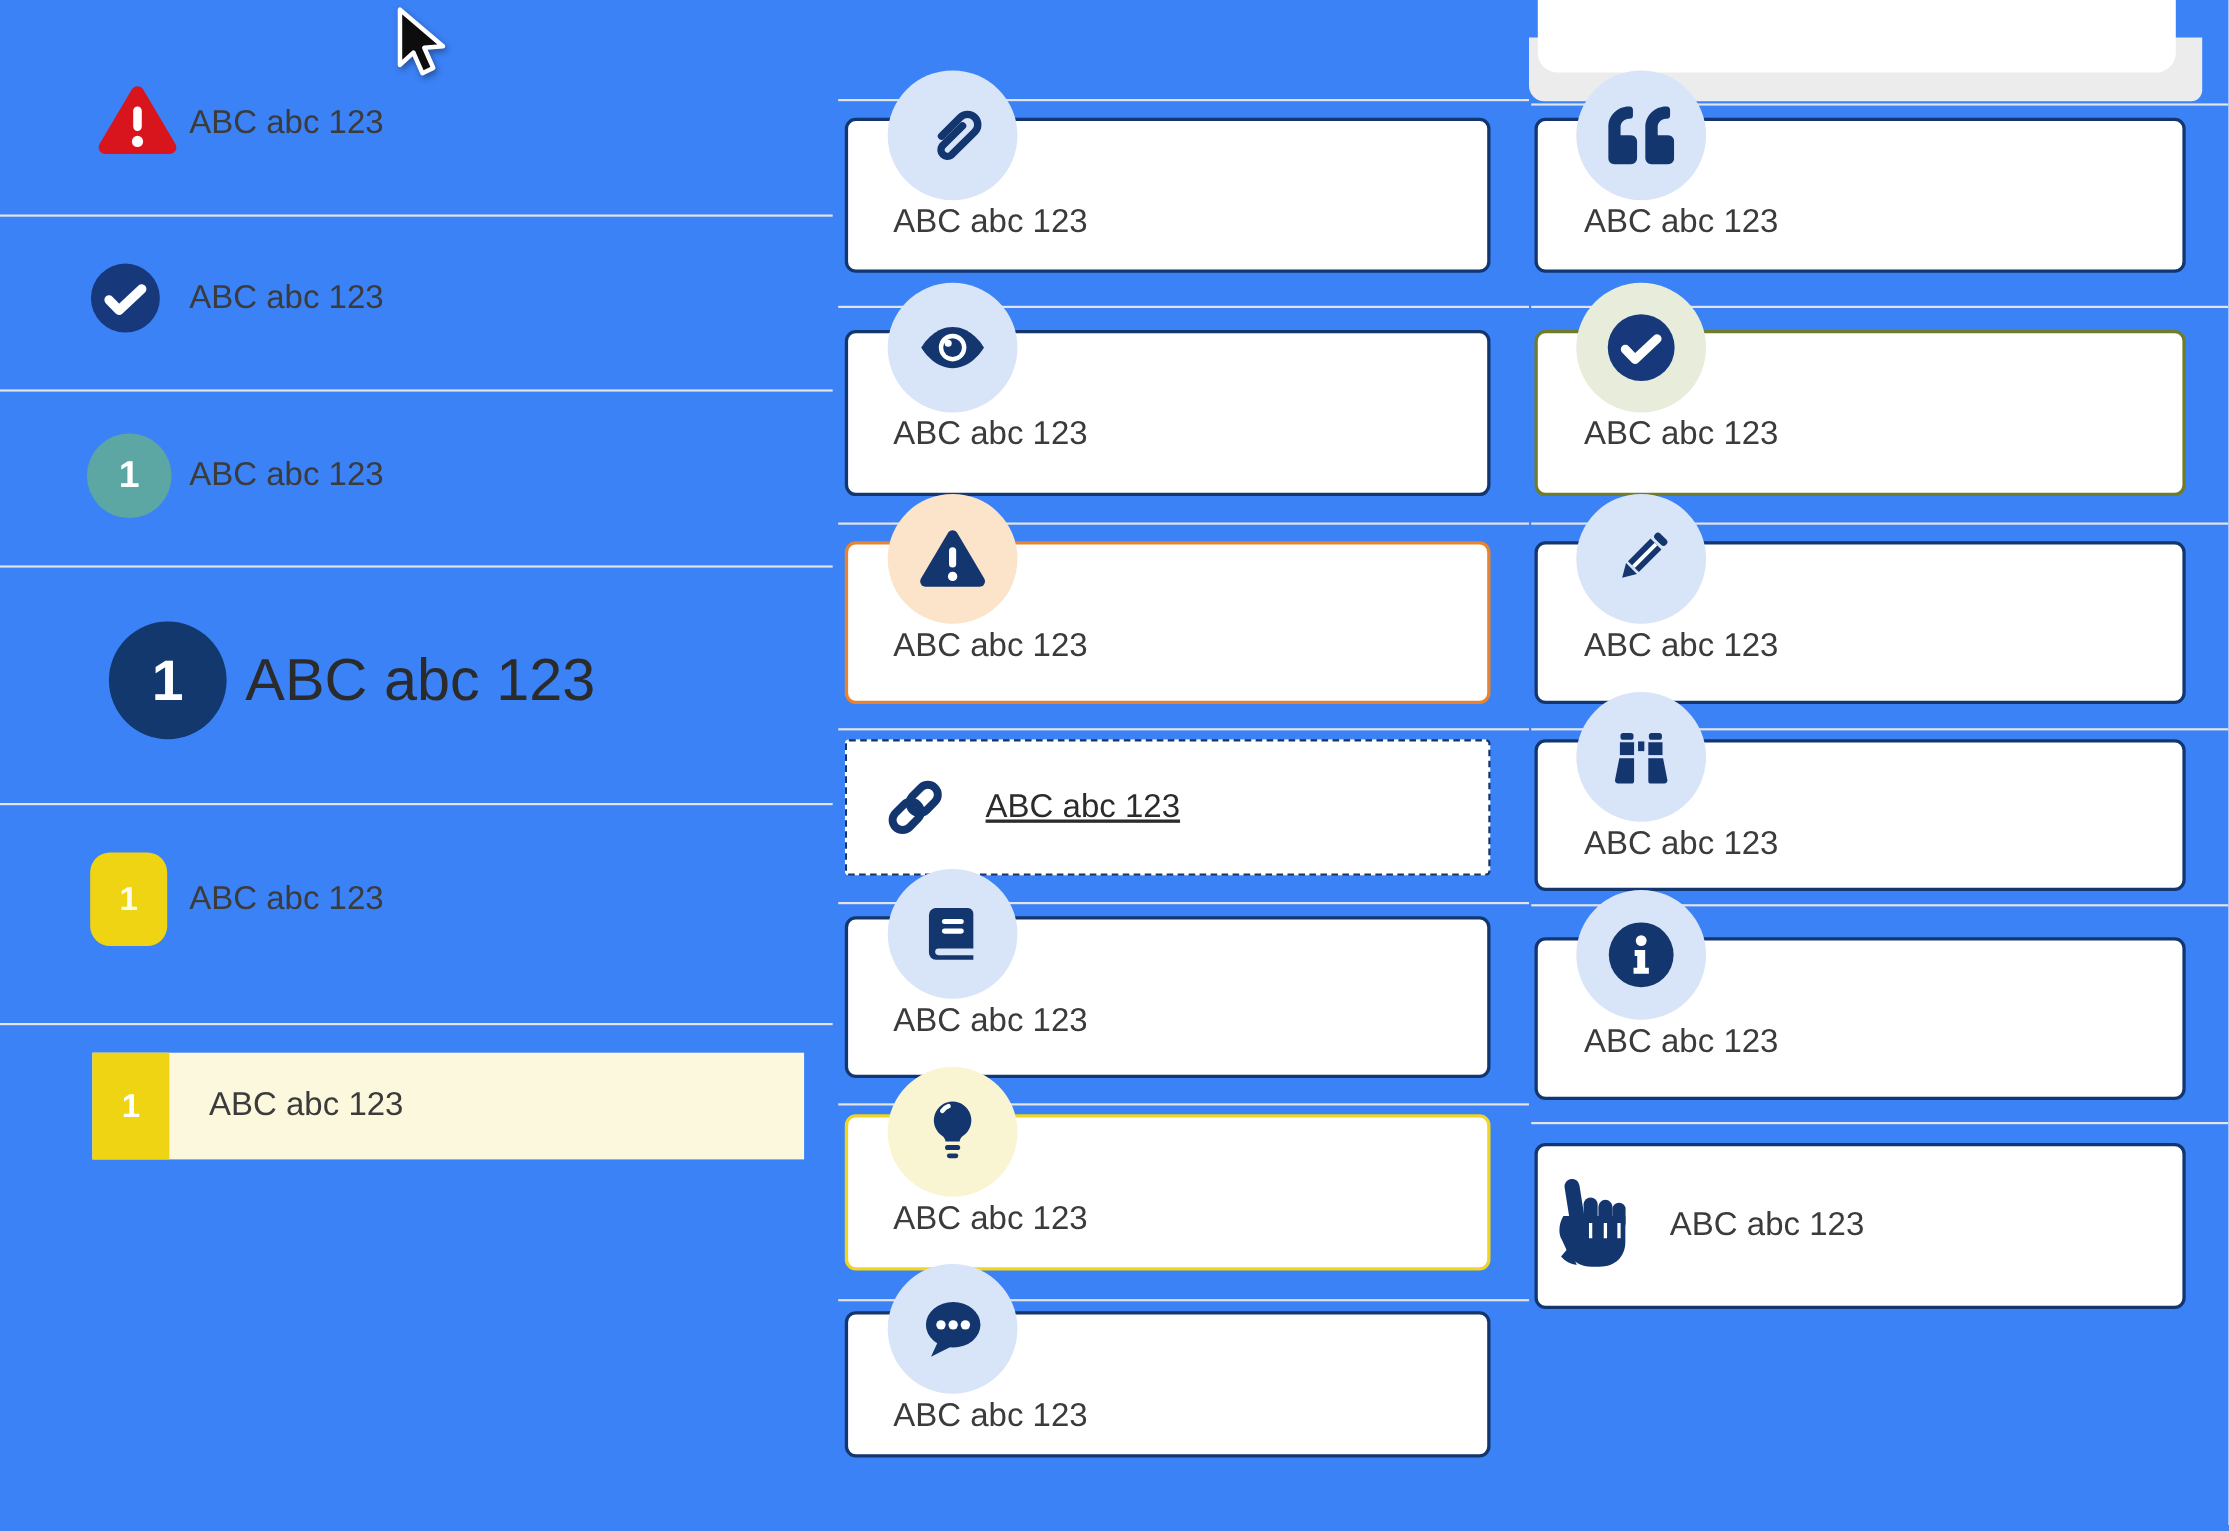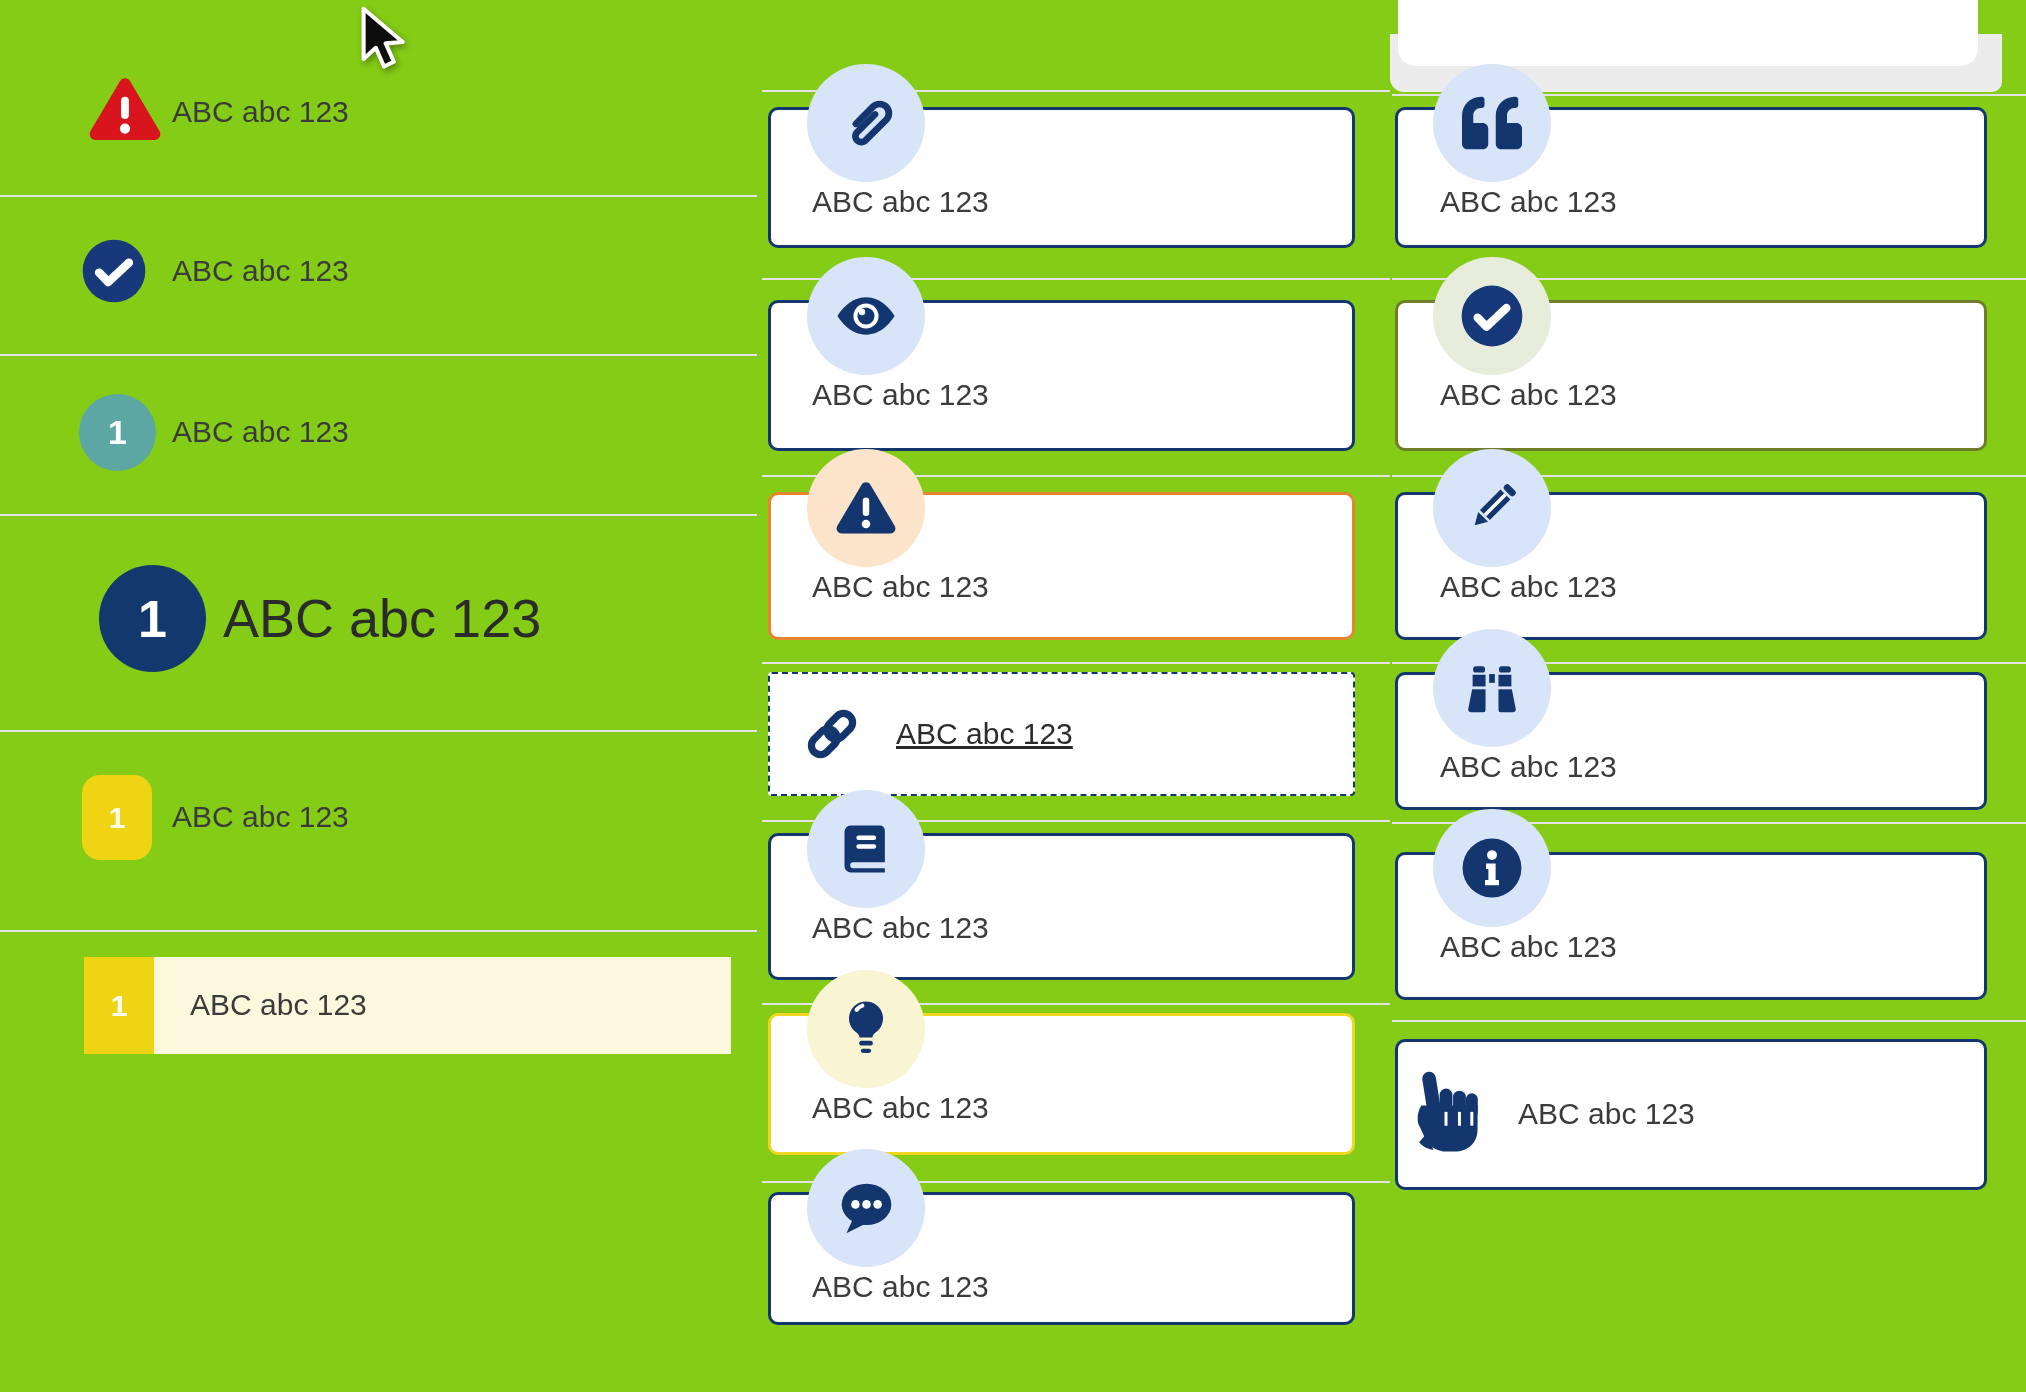--- a/index.html
+++ b/index.html
@@ -1,16 +1,16 @@
 <!DOCTYPE html>
 <html><head>
 <meta charset="utf-8">
 <style>
   html,body{margin:0;padding:0;background:#fff;}
-  #stage{position:relative;width:2026px;height:1392px;background:#84cc16;overflow:hidden;
+  #stage{position:relative;width:2026px;height:1392px;background:#3b82f6;overflow:hidden;
          font-family:"Liberation Sans",sans-serif;}
   .divider{position:absolute;height:2px;background:#e3e3e3;}
   .row-label{position:absolute;height:36px;line-height:36px;font-size:30px;color:#3b3b3b;white-space:nowrap;}
   .heading-label{position:absolute;height:62px;line-height:62px;font-size:54px;color:#2b2b2b;white-space:nowrap;}
   .card{position:absolute;background:#fff;border:3px solid #14366f;border-radius:10px;box-sizing:border-box;}
   .card.orange{border-color:#e8832f;}
   .card.yellow{border-color:#f1d51f;}
   .card.olive{border-color:#6f7d2b;}
   .card.dashed{border:2px dashed #14366f;border-radius:4px;}
   .icon-circle{position:absolute;width:118px;height:118px;border-radius:50%;

